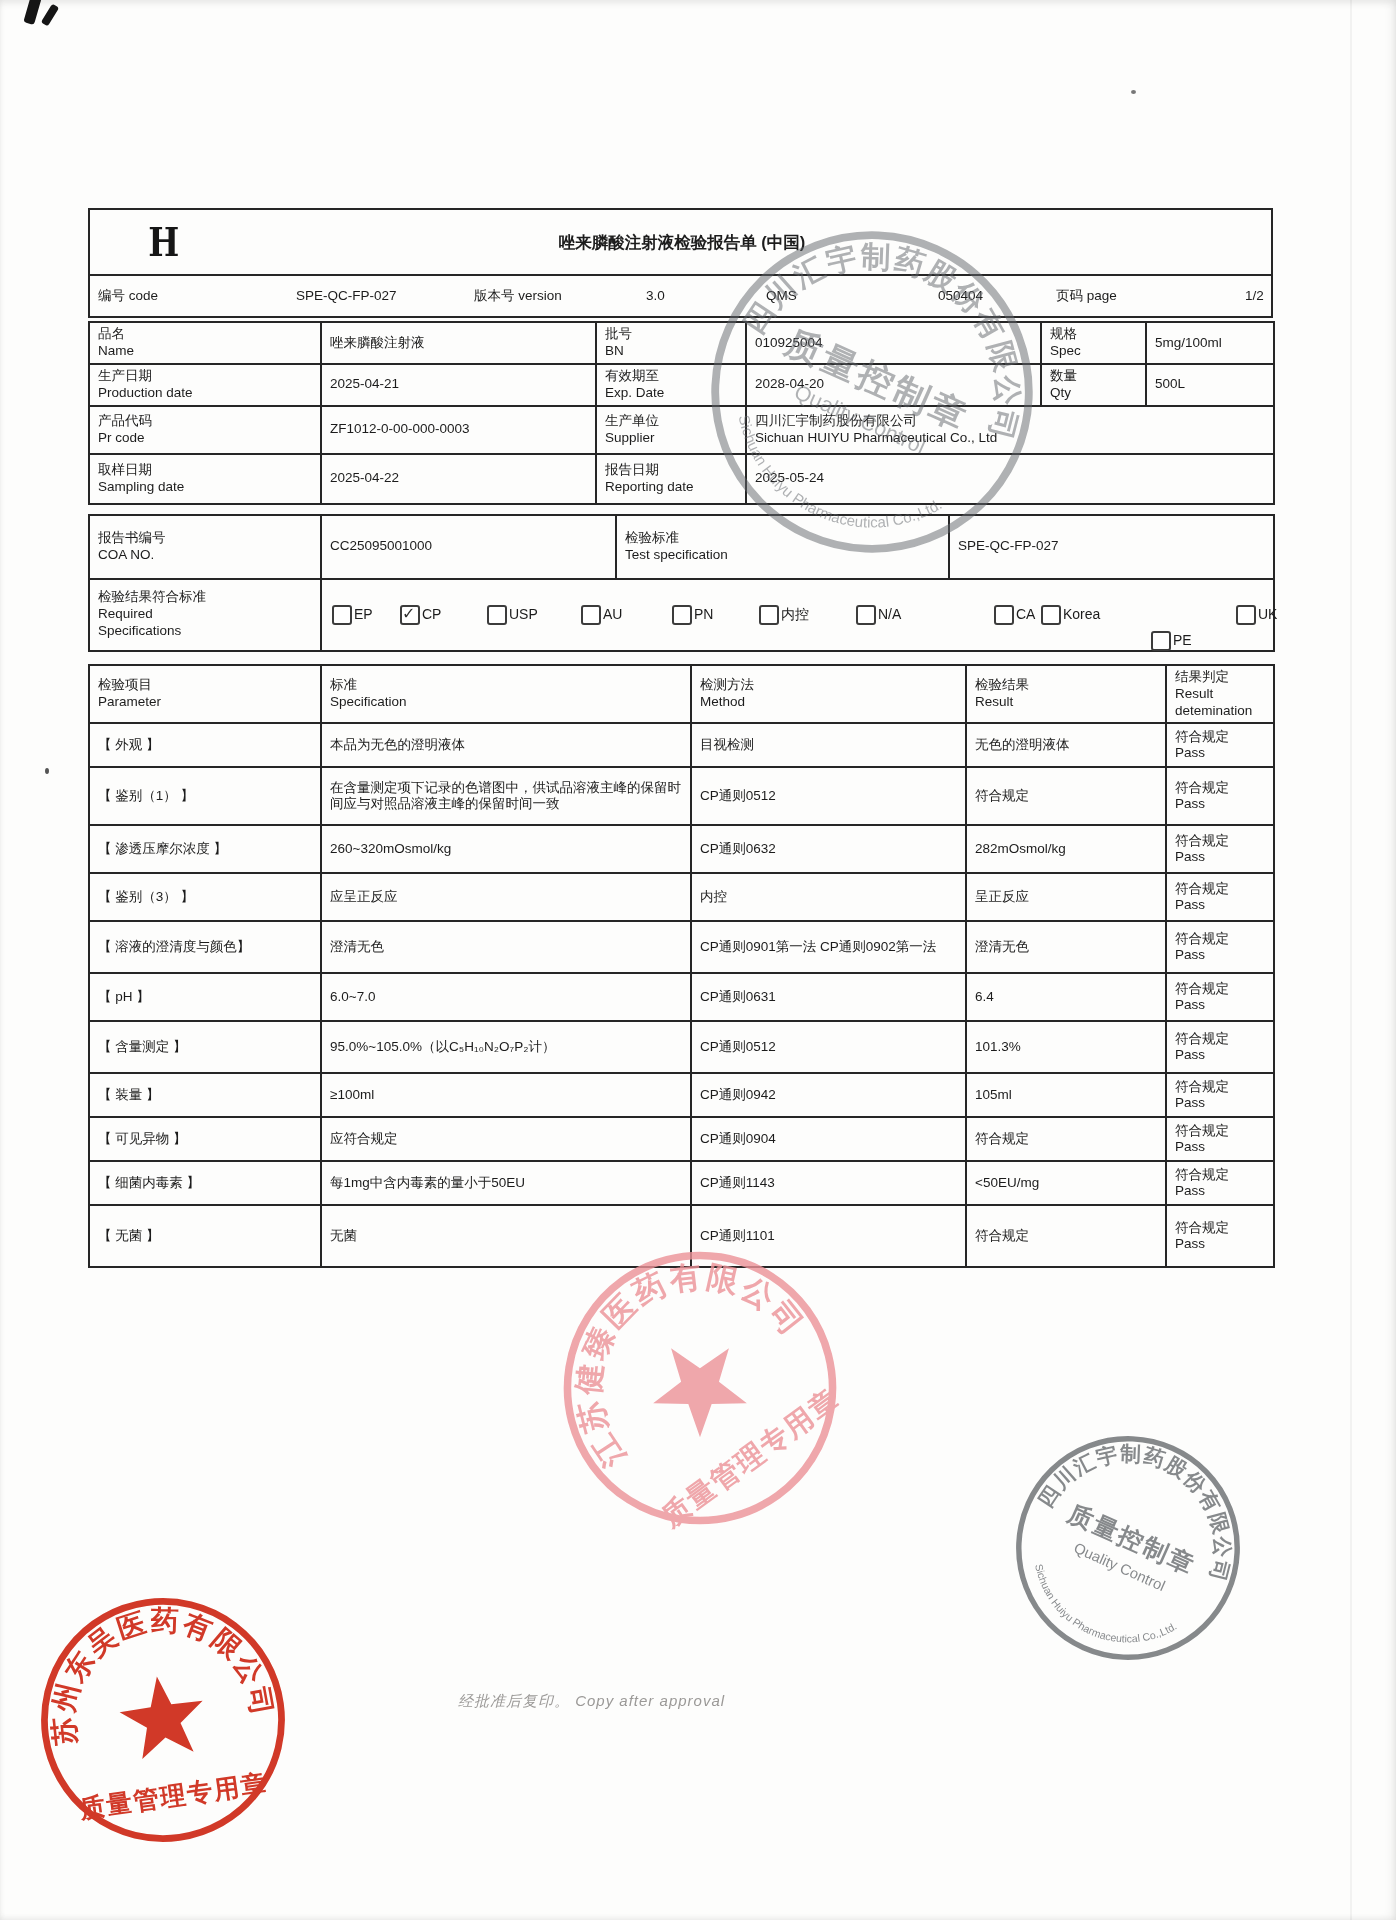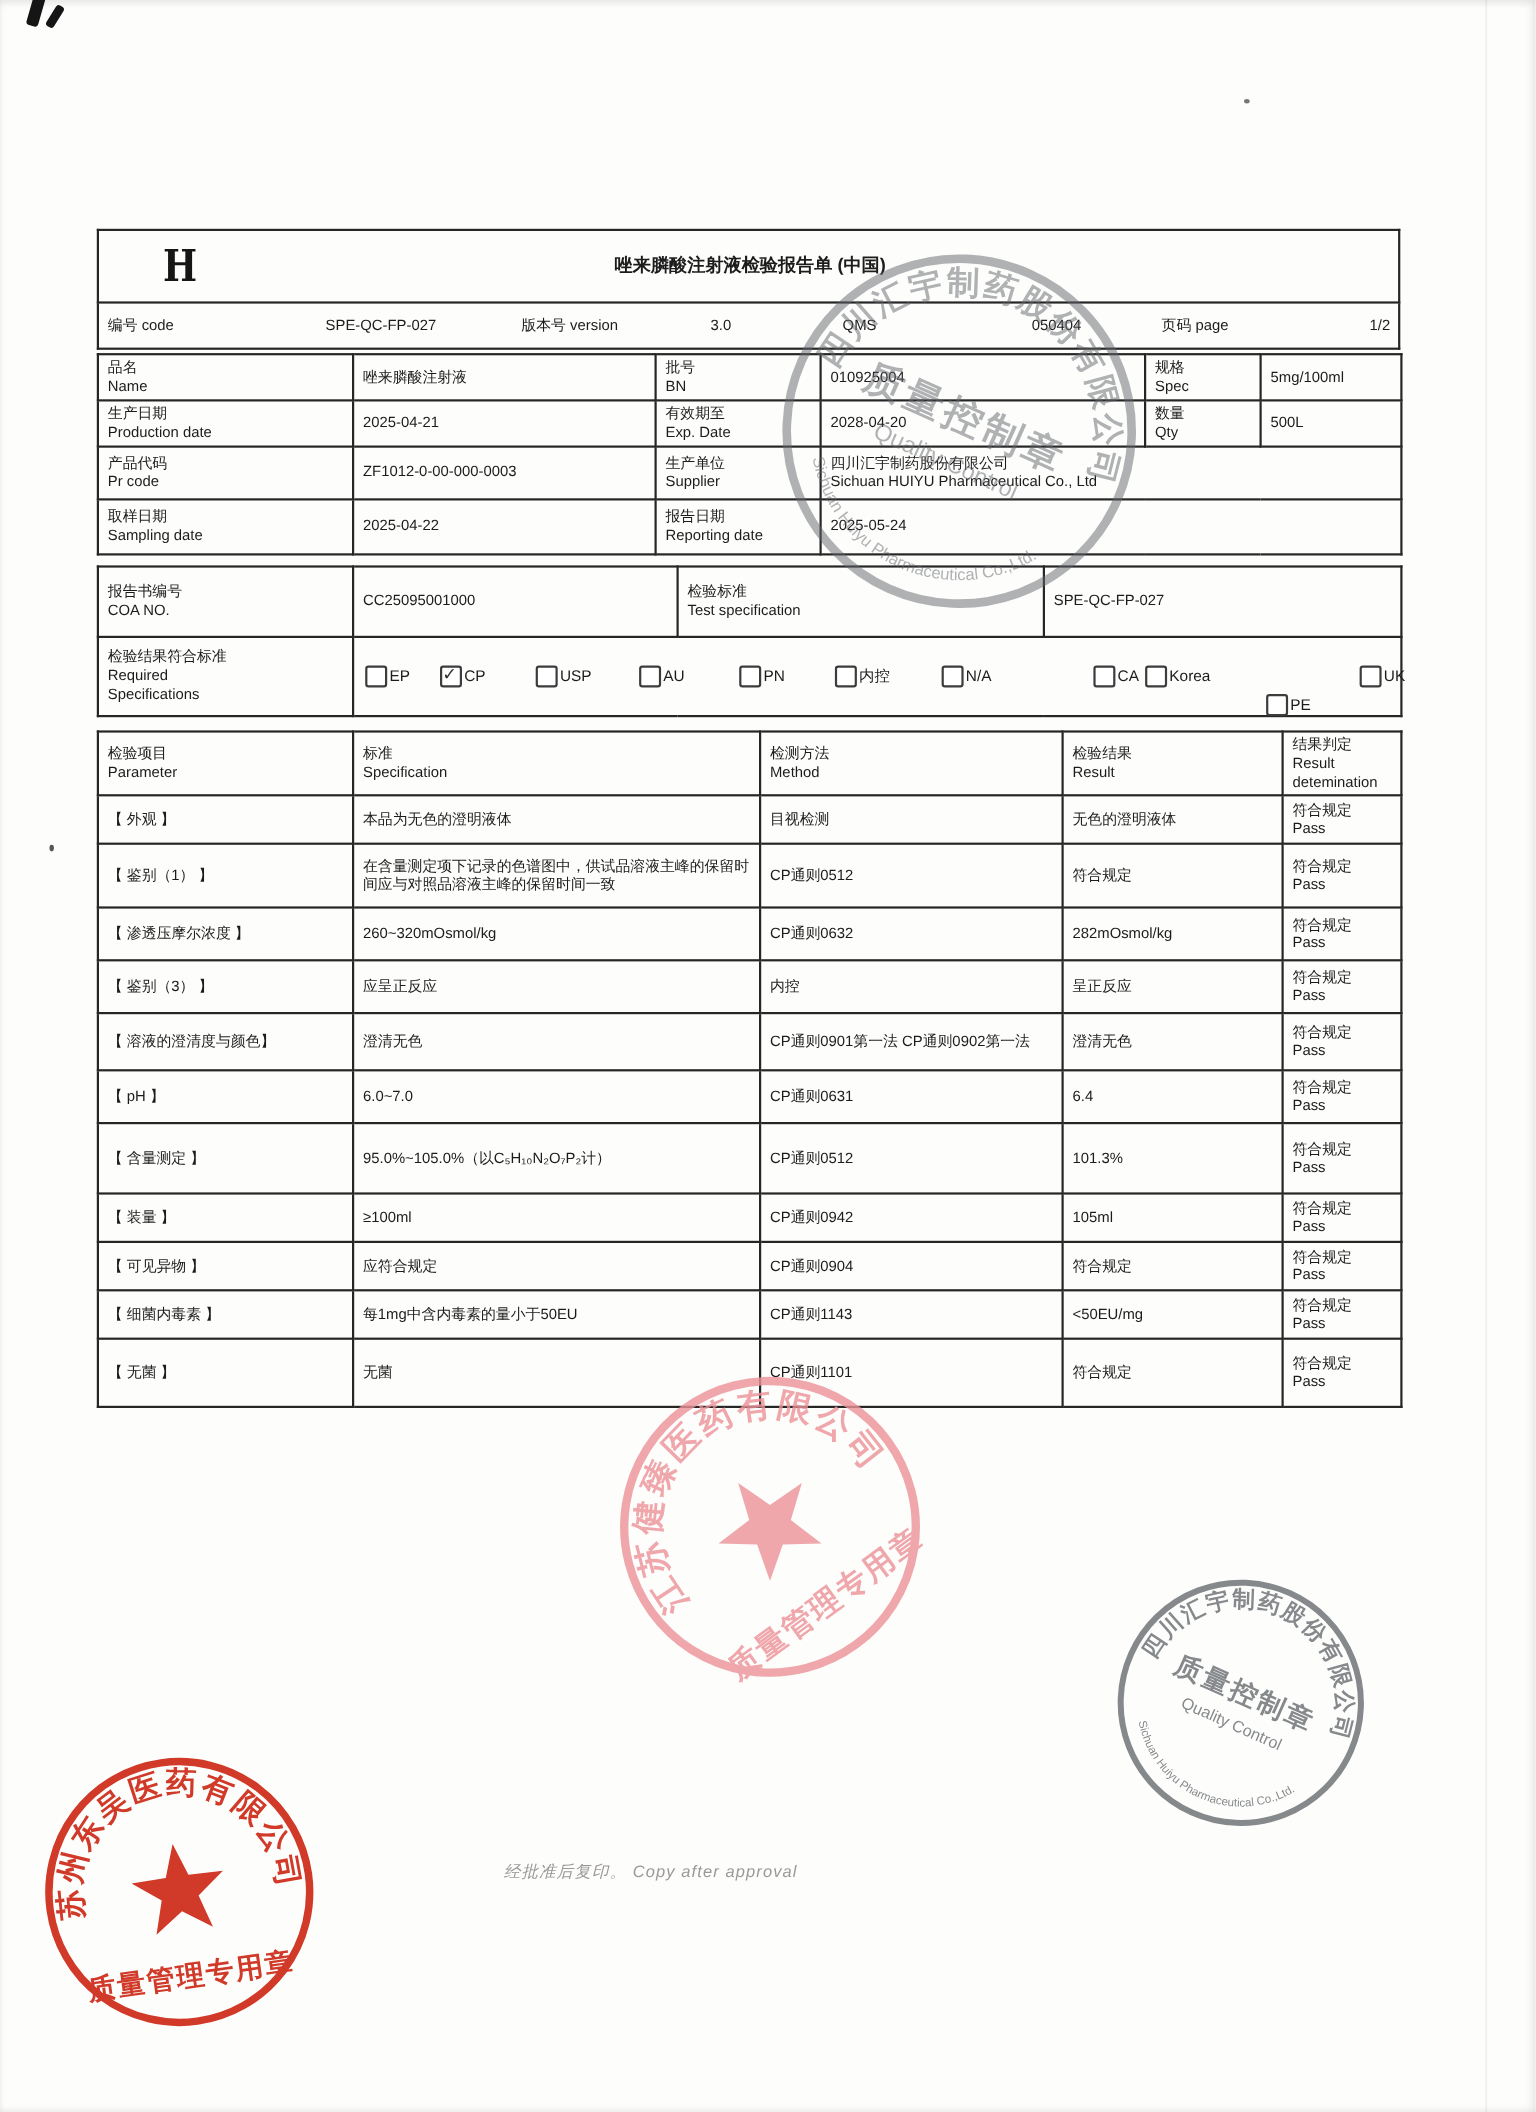--- a/index.html
+++ b/index.html
@@ -330,21 +330,21 @@
         <tr style="height: 48px;">
           <td class="param val">【 pH 】</td>
           <td class="val">6.0~7.0</td>
           <td class="val">CP通则0631</td>
           <td class="val">6.4</td>
           <td class="judge">
             <div class="zh">符合规定</div>
             <div class="en">Pass</div>
           </td>
         </tr>
-        <tr style="height: 64px;">
+        <tr style="height: 52px;">
           <td class="param val">【 含量测定 】</td>
           <td class="val">95.0%~105.0%（以C₅H₁₀N₂O₇P₂计）</td>
           <td class="val">CP通则0512</td>
           <td class="val">101.3%</td>
           <td class="judge">
             <div class="zh">符合规定</div>
             <div class="en">Pass</div>
           </td>
         </tr>
         <tr style="height: 44px;">

